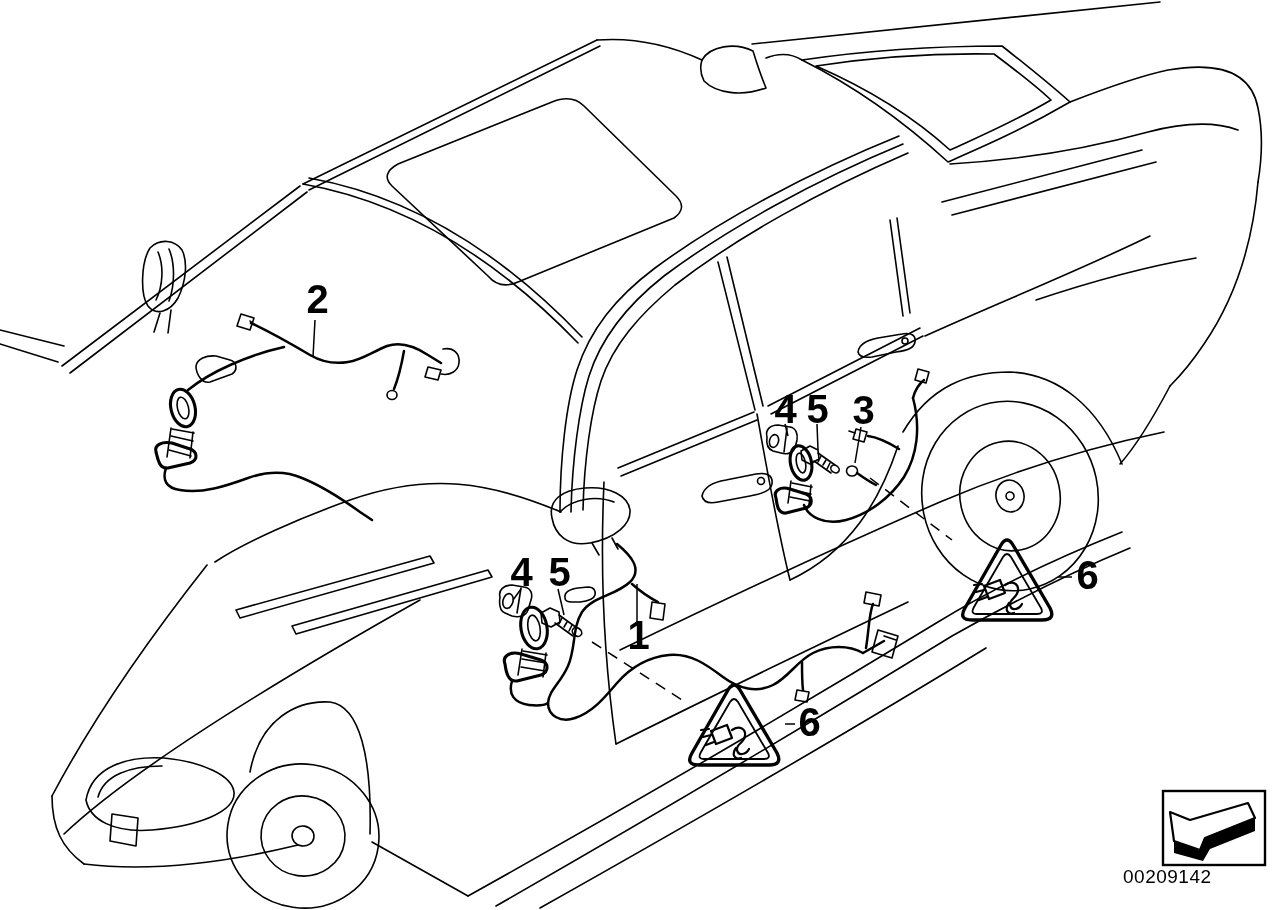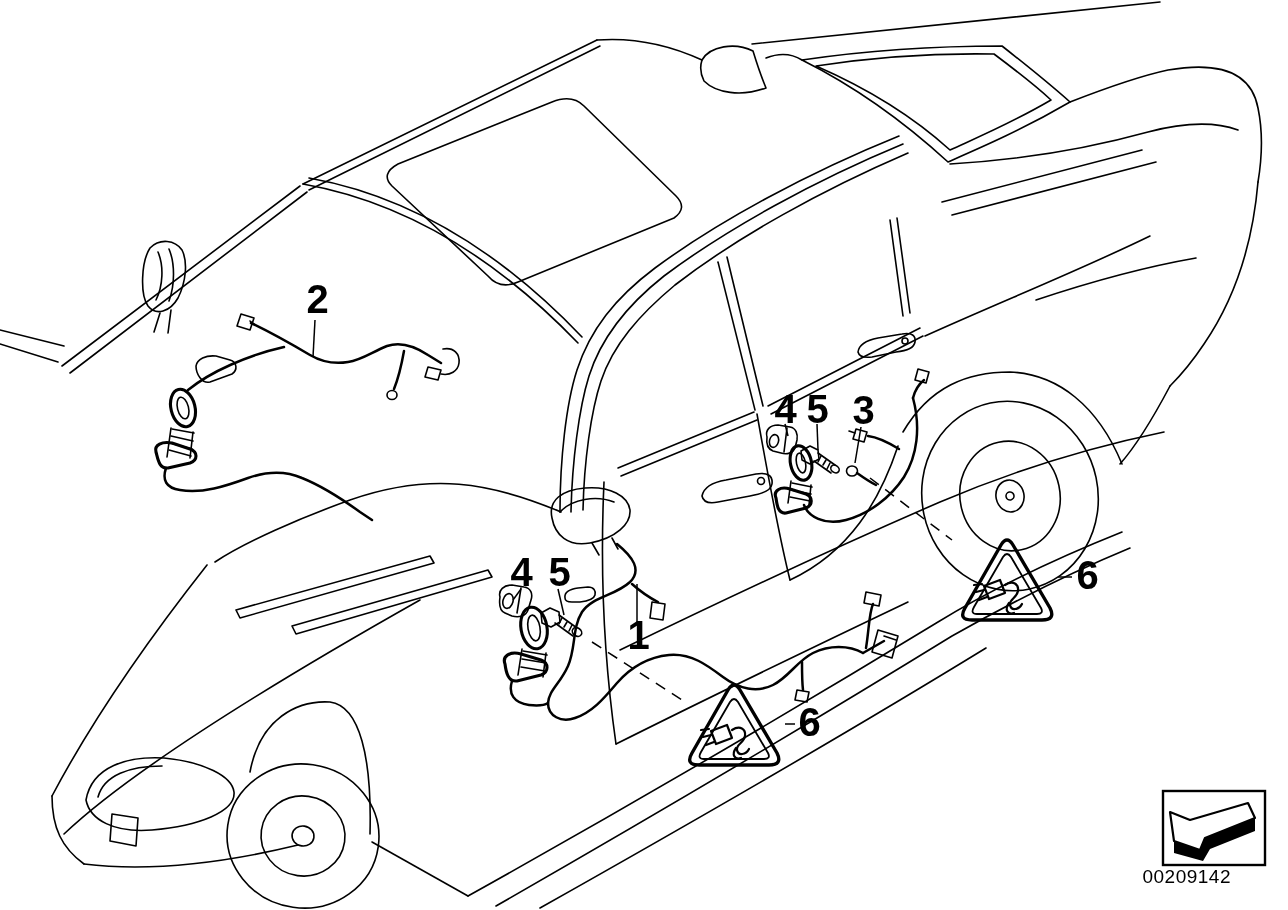--- a/index.html
+++ b/index.html
@@ -9,21 +9,21 @@
   .ln{fill:none;stroke:#000;stroke-width:1.6;stroke-linecap:round;stroke-linejoin:round;}
   .w{fill:none;stroke:#000;stroke-width:2.5;stroke-linecap:round;stroke-linejoin:round;}
   .bt{fill:none;stroke:#000;stroke-width:3.1;stroke-linecap:round;stroke-linejoin:round;}
   .tri{fill:none;stroke:#000;stroke-width:3.4;stroke-linejoin:round;}
   .tri2{fill:none;stroke:#000;stroke-width:1.8;stroke-linejoin:round;}
   .gly{fill:none;stroke:#000;stroke-width:2.2;stroke-linecap:round;stroke-linejoin:round;}
   .ld{fill:none;stroke:#000;stroke-width:1.5;}
   .dsh{fill:none;stroke:#000;stroke-width:1.5;stroke-dasharray:11 8;}
   .callout{position:absolute;transform:translate(-50%,-54%);font-weight:bold;
            font-size:40px;color:#000;line-height:1;letter-spacing:-1px;}
-  #part-number{position:absolute;left:1123px;top:866px;width:108px;text-align:right;
+  #part-number{position:absolute;left:1123px;top:866px;width:108px;text-align:left;
            font-size:19px;color:#000;letter-spacing:0.5px;}
 </style>
 </head>
 <body>
 
 <div id="stage">
 
   <svg id="art" width="1288" height="910" viewBox="0 0 1288 910" xmlns="http://www.w3.org/2000/svg">
 
     <g>

